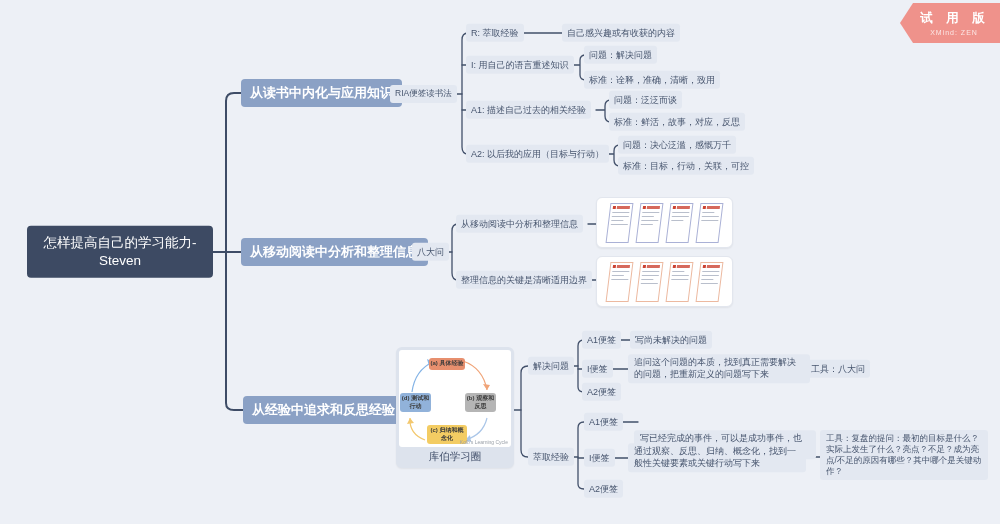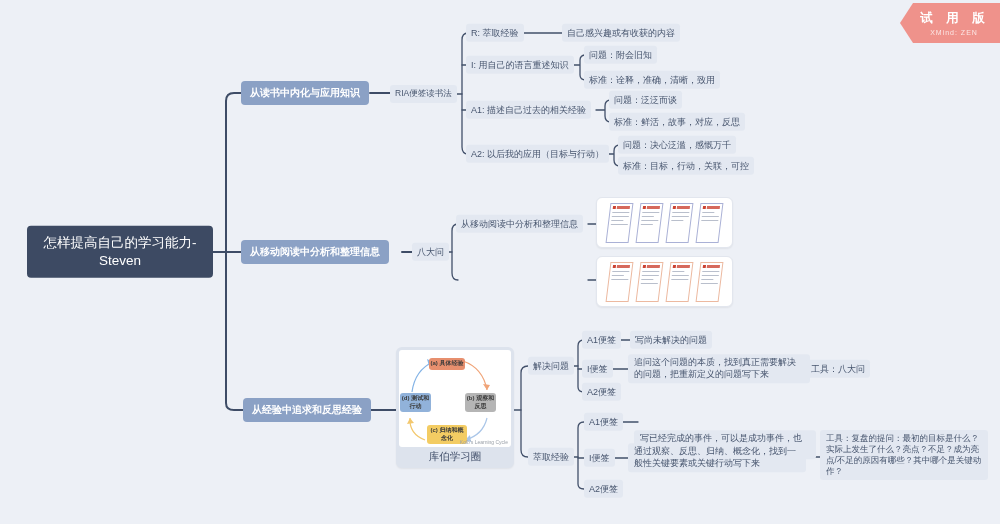--- a/index.html
+++ b/index.html
@@ -1,21 +1,21 @@
 <!DOCTYPE html>
 <html><head>
 <meta charset="utf-8">
 <style>
   html,body{margin:0;padding:0;background:#edf0f6;font-family:"Liberation Sans",sans-serif;}
   .canvas{position:relative;width:1000px;height:524px;background:#edf0f6;overflow:hidden;}
   svg.wires{position:absolute;left:0;top:0;pointer-events:none;}
   .nd{position:absolute;transform:translateY(-50%);white-space:nowrap;border-radius:3px;}
   .leaf{background:#e3e8f1;color:#47556e;font-size:9px;line-height:1.15;padding:4px 5px;}
   .note{white-space:normal;line-height:1.3;padding:3px 6px;}
-  .branch{background:#8ba1c5;color:#ffffff;font-size:10px;font-weight:bold;padding:5px 9px;border-radius:4px;}
+  .branch{background:#8ba1c5;color:#ffffff;font-size:13px;font-weight:bold;padding:5px 9px;border-radius:4px;}
   .root-box{background:#3d4a63;color:#ffffff;font-size:13.5px;text-align:center;white-space:normal;width:170px;padding:8px;border-radius:4px;line-height:1.35;}
   .img-frame{position:absolute;background:#ffffff;border:1px solid #e2e6ee;border-radius:6px;box-shadow:0 1px 2px rgba(0,0,0,.06);display:flex;align-items:center;justify-content:space-evenly;box-sizing:border-box;padding:3px 4px;}
   .mini-card{width:23px;height:40px;border:1px solid var(--bc);background:#fff;transform:skewX(-7deg);padding:2px;box-sizing:border-box;display:flex;flex-direction:column;gap:2.5px;}
   .mini-card .ttl{height:3px;display:flex;gap:1px;}
   .mini-card .ttl .sq{width:3px;height:3px;background:var(--ac);}
   .mini-card .ttl .bar{flex:1;height:2.5px;margin-top:.25px;background:var(--ac);opacity:.8;}
   .mini-card .ln{height:1.5px;background:#b9bfcc;}
   .mini-card .ln.s{width:70%;}
   .kolb{position:absolute;left:396px;top:347px;width:118px;height:121px;background:#dde3ed;border-radius:6px;padding:3px;box-sizing:border-box;box-shadow:0 1px 2px rgba(0,0,0,.06);}
   .kolb-img{position:relative;background:#ffffff;height:97px;border-radius:3px;overflow:hidden;}
@@ -70,32 +70,33 @@
     </g>
   </svg>
 
   <div class="nd root-box" style="left:27px;top:252px;">怎样提高自己的学习能力-Steven</div>
 
   <div class="nd branch" style="left:241px;top:93px;">从读书中内化与应用知识</div>
   <div class="nd leaf" style="left:390px;top:94px;font-size:8.5px;">RIA便签读书法</div>
   <div class="nd leaf" style="left:466px;top:33px;">R: 萃取经验</div>
   <div class="nd leaf" style="left:562px;top:33px;">自己感兴趣或有收获的内容</div>
   <div class="nd leaf" style="left:466px;top:65px;">I: 用自己的语言重述知识</div>
-  <div class="nd leaf" style="left:584px;top:55px;">问题：附会旧知</div>
+  <div class="nd leaf" style="left:584px;top:55px;">问题：解决问题</div>
   <div class="nd leaf" style="left:584px;top:80px;">标准：诠释，准确，清晰，致用</div>
   <div class="nd leaf" style="left:466px;top:110px;">A1: 描述自己过去的相关经验</div>
   <div class="nd leaf" style="left:609px;top:100px;">问题：泛泛而谈</div>
   <div class="nd leaf" style="left:609px;top:122px;">标准：鲜活，故事，对应，反思</div>
   <div class="nd leaf" style="left:466px;top:154px;">A2: 以后我的应用（目标与行动）</div>
   <div class="nd leaf" style="left:618px;top:166px;">标准：目标，行动，关联，可控</div>
   <div class="nd leaf" style="left:618px;top:145px;">问题：决心泛滥，感慨万千</div>
 
   <div class="nd branch" style="left:241px;top:252px;">从移动阅读中分析和整理信息</div>
   <div class="nd leaf" style="left:412px;top:252px;">八大问</div>
   <div class="nd leaf" style="left:456px;top:224px;">从移动阅读中分析和整理信息</div>
+  <div class="nd leaf" style="left:456px;top:280px;">整理信息的关键是清晰适用边界</div>
 
   <div class="img-frame" style="left:596px;top:197px;width:137px;height:51px;--bc:#aab1d6;--ac:#cc4433;">
     <div class="mini-card">
         <div class="ttl">
           <div class="sq"></div>
           <div class="bar"></div>
         </div>
         <div class="ln"></div>
         <div class="ln"></div>
         <div class="ln s"></div>

